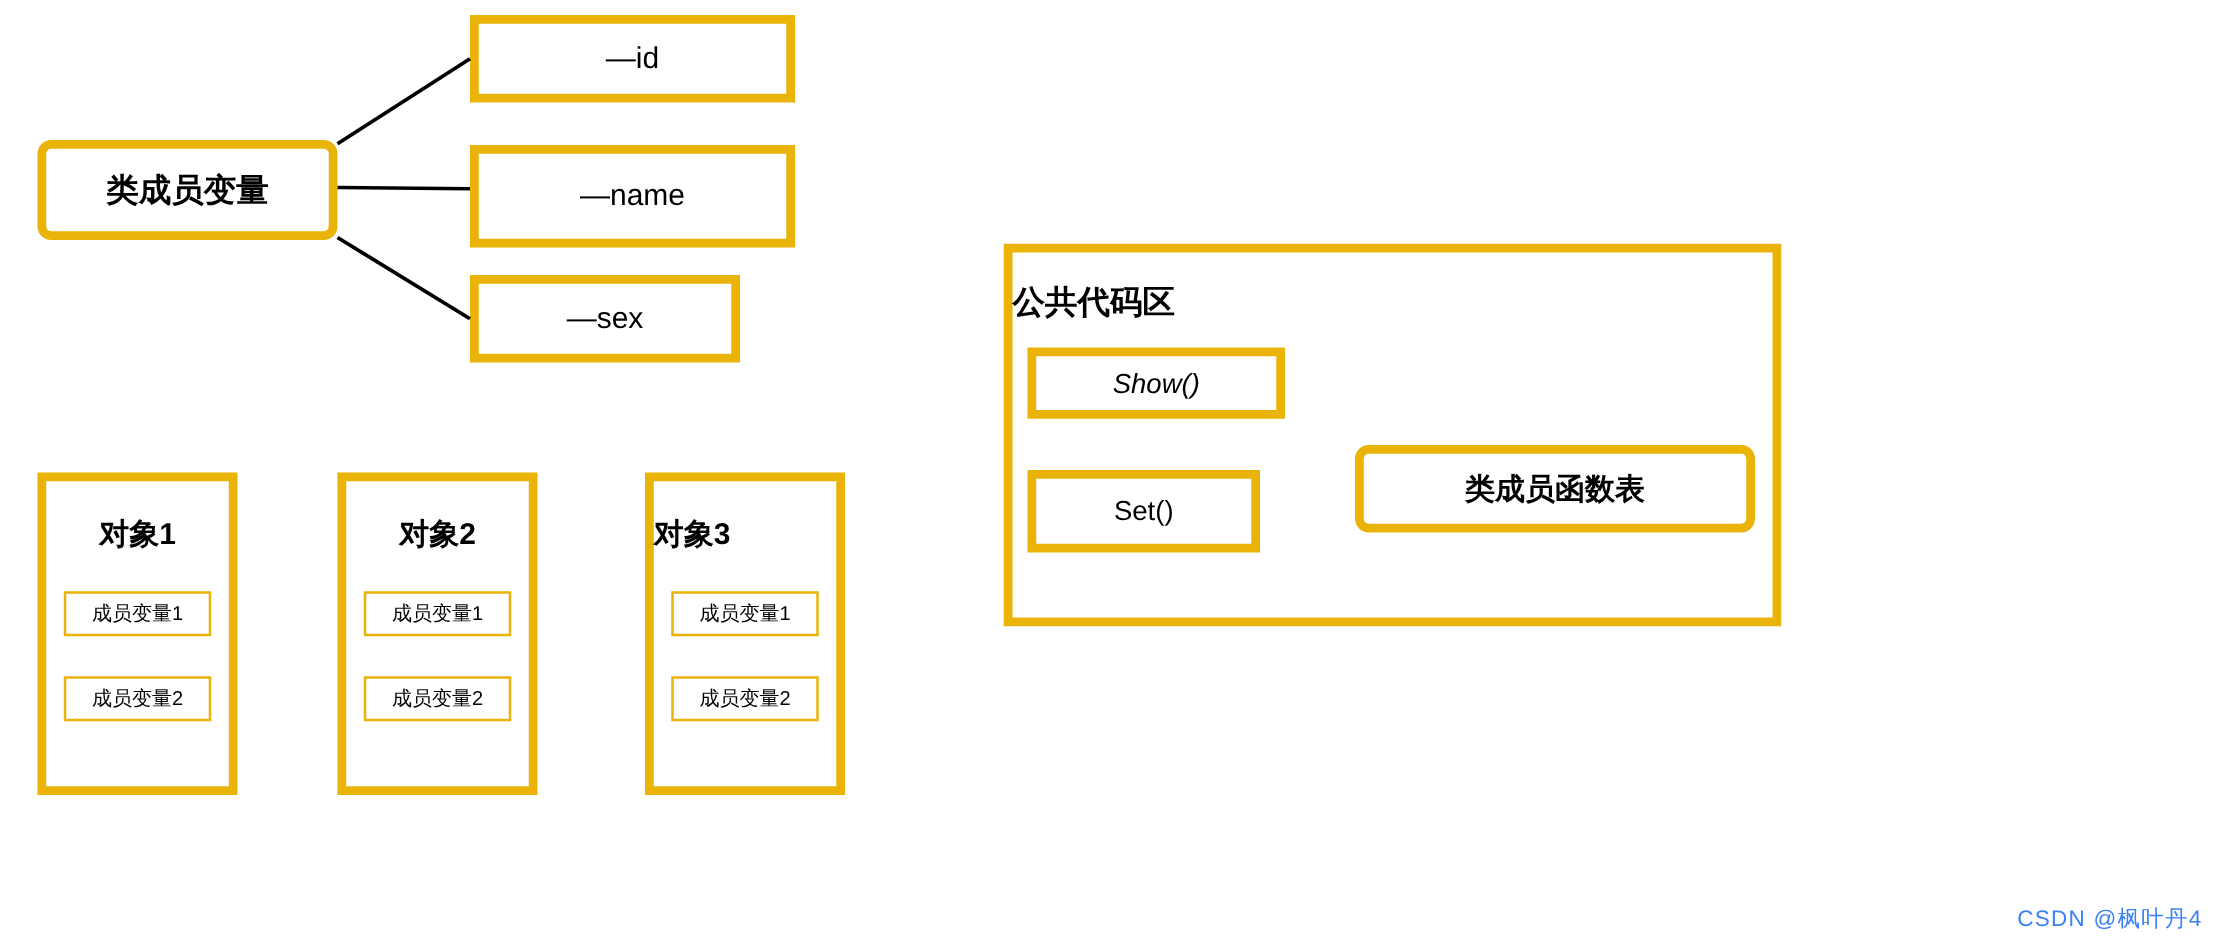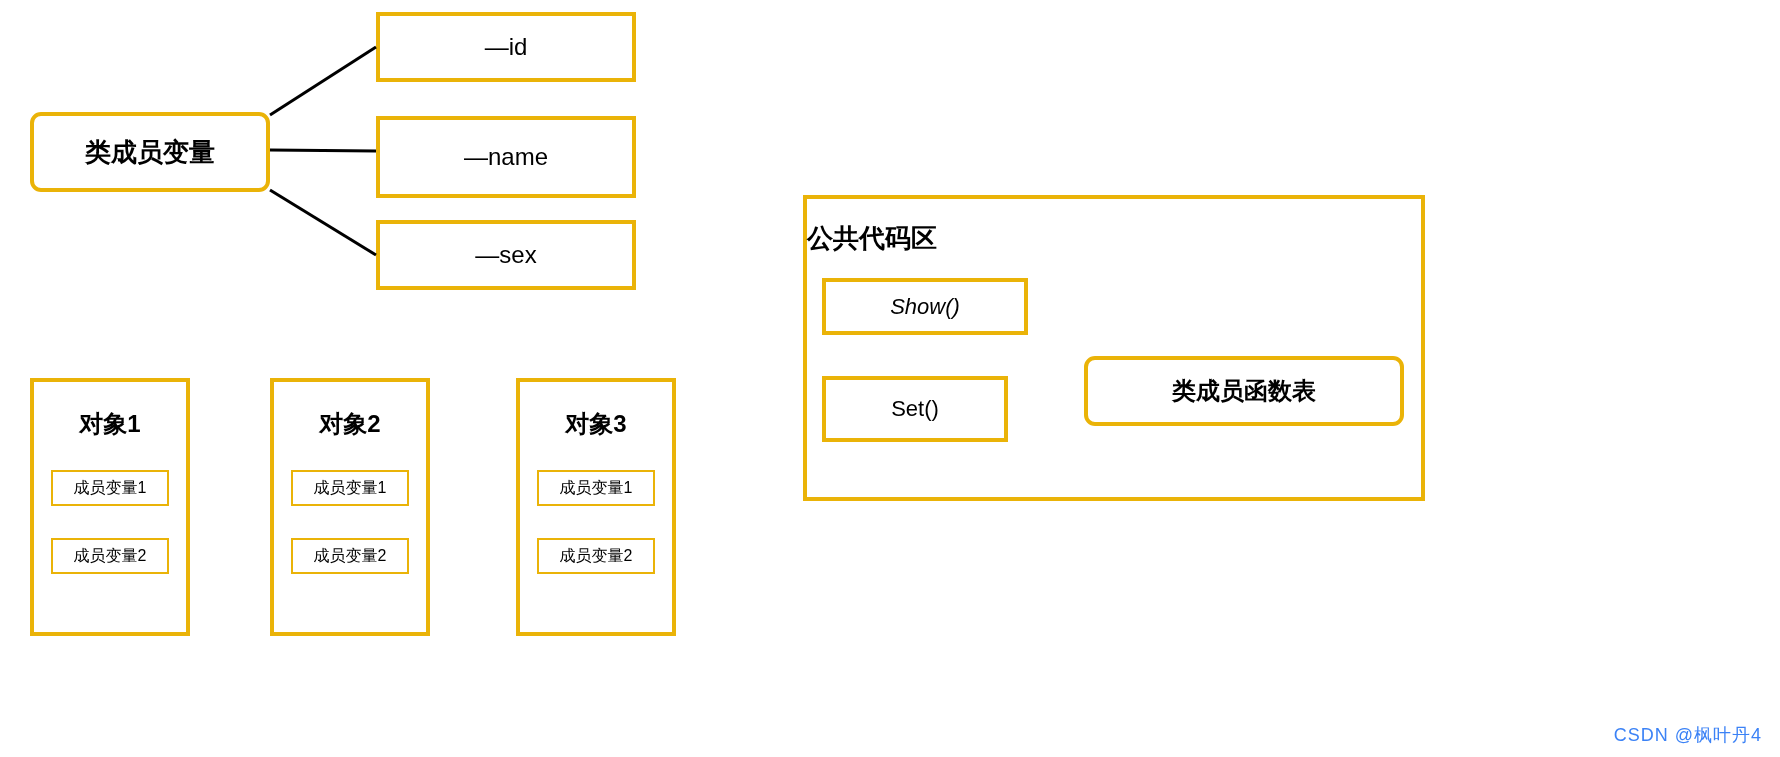--- a/index.html
+++ b/index.html
@@ -1,34 +1,34 @@
 <!DOCTYPE html>
 <html><head>
 <meta charset="utf-8">
 <style>
   html,body{margin:0;padding:0;width:1780px;height:757px;background:#fff;font-family:"Microsoft YaHei","PingFang SC",Arial,sans-serif;color:#000;}
-  .box{position:absolute;border:4px solid #eab308;background:#fff;display:flex;align-items:center;justify-content:center;box-sizing:border-box;}
+  .box{position:absolute;border:7px solid #eab308;background:#fff;display:flex;align-items:center;justify-content:center;box-sizing:border-box;}
   .bold{font-weight:700;border-radius:11px;}
   .watermark{position:absolute;right:18px;bottom:10px;color:#3b82f6;font-size:18px;letter-spacing:1px;}
   svg.connectors{position:absolute;left:0;top:0;pointer-events:none;}
 </style>
 </head>
 <body>
 
 <div class="box bold" style="left:30px;top:112px;width:240px;height:80px;font-size:26px;">
   <span>类成员变量</span>
 </div>
 
 <div class="box" style="left:376px;top:12px;width:260px;height:70px;font-size:24px;">
   <span>—id</span>
 </div>
 <div class="box" style="left:376px;top:116px;width:260px;height:82px;font-size:24px;">
   <span>—name</span>
 </div>
-<div class="box" style="left:376px;top:220px;width:260px;height:70px;font-size:24px;">
+<div class="box" style="left:376px;top:220px;width:216px;height:70px;font-size:24px;">
   <span>—sex</span>
 </div>
 
 <svg class="connectors" width="1780" height="757">
 
   <line x1="270" y1="115" x2="376" y2="47" stroke="#000" stroke-width="3"></line>
   <line x1="270" y1="150" x2="376" y2="151" stroke="#000" stroke-width="3"></line>
   <line x1="270" y1="190" x2="376" y2="255" stroke="#000" stroke-width="3"></line>
 
   <line x1="1028" y1="312" x2="1100" y2="380" stroke="#000" stroke-width="3"></line>
@@ -51,21 +51,21 @@
   <div class="bold" style="text-align:center;font-size:24px;margin-top:26px;">对象2</div>
   <div class="box" style="position:relative;margin:30px auto 0;left:auto;top:auto;width:118px;height:36px;border-width:2px;font-size:16px;">
     <span>成员变量1</span>
   </div>
   <div class="box" style="position:relative;margin:32px auto 0;left:auto;top:auto;width:118px;height:36px;border-width:2px;font-size:16px;">
     <span>成员变量2</span>
   </div>
 </div>
 
 <div class="box" style="left:516px;top:378px;width:160px;height:258px;display:block;">
-  <div class="bold" style="text-align:center;font-size:24px;margin-top:26px;">对象3</div>
+  <div class="bold" style="text-align:left;font-size:24px;margin-top:26px;">对象3</div>
   <div class="box" style="position:relative;margin:30px auto 0;left:auto;top:auto;width:118px;height:36px;border-width:2px;font-size:16px;">
     <span>成员变量1</span>
   </div>
   <div class="box" style="position:relative;margin:32px auto 0;left:auto;top:auto;width:118px;height:36px;border-width:2px;font-size:16px;">
     <span>成员变量2</span>
   </div>
 </div>
 
 <div class="box" style="left:803px;top:195px;width:622px;height:306px;display:block;">
   <div class="bold" style="text-align:left;font-size:26px;margin-top:22px;">公共代码区</div>

